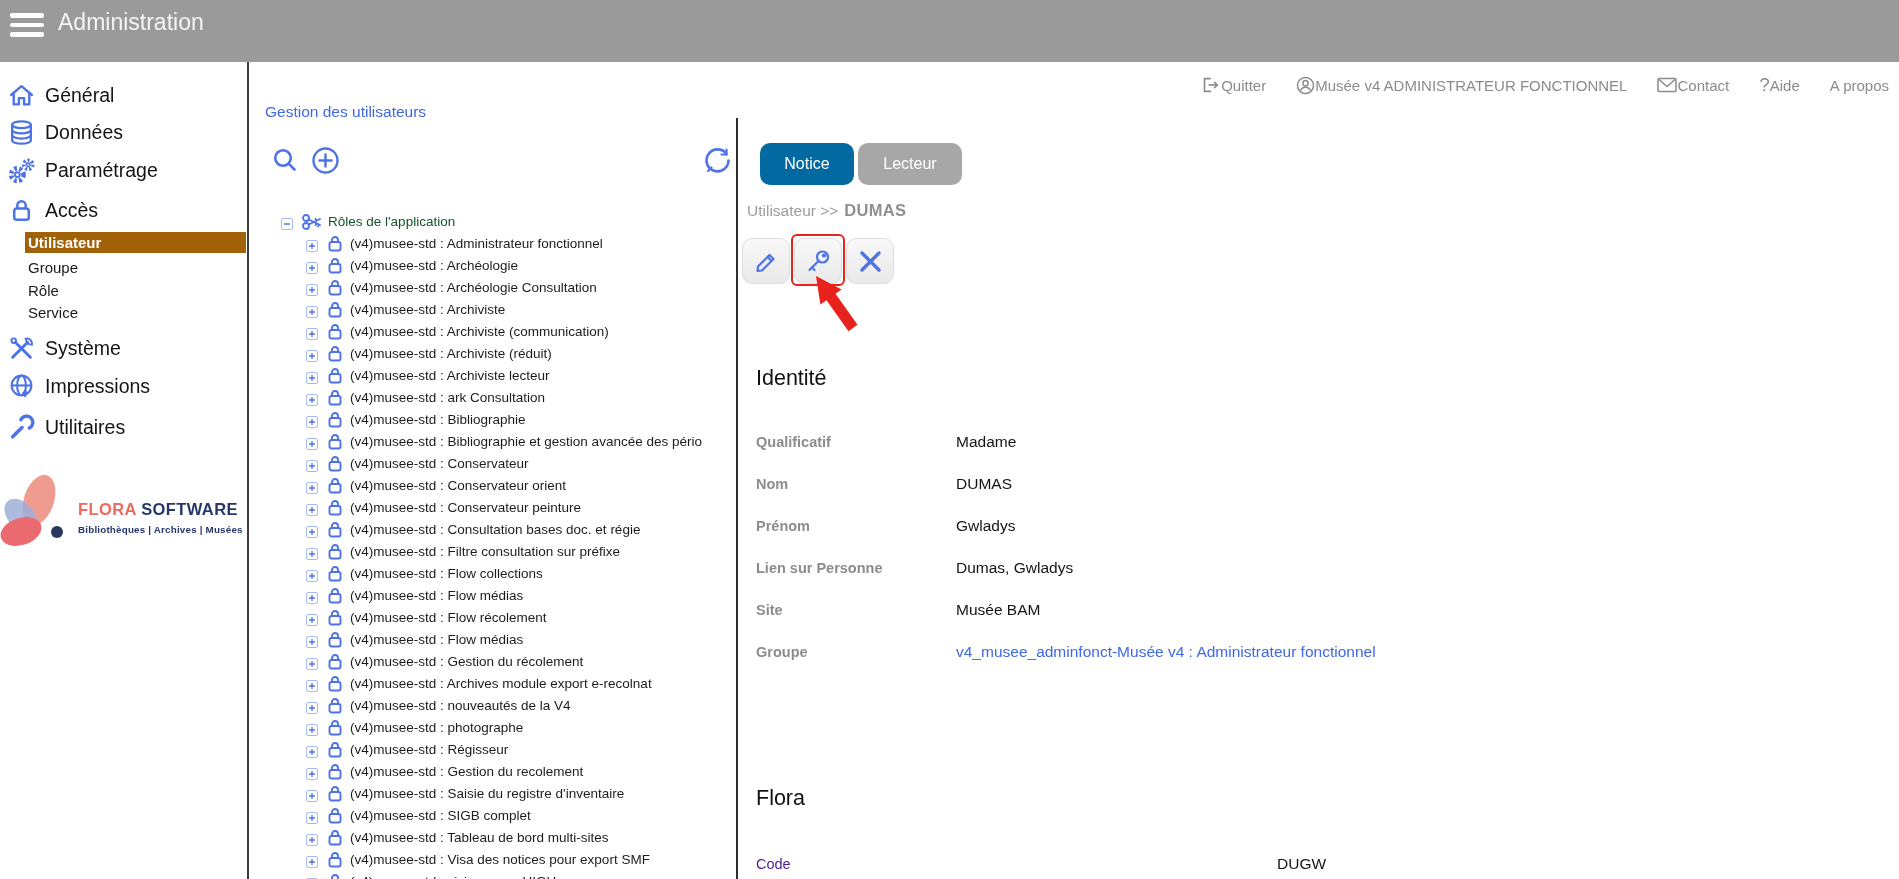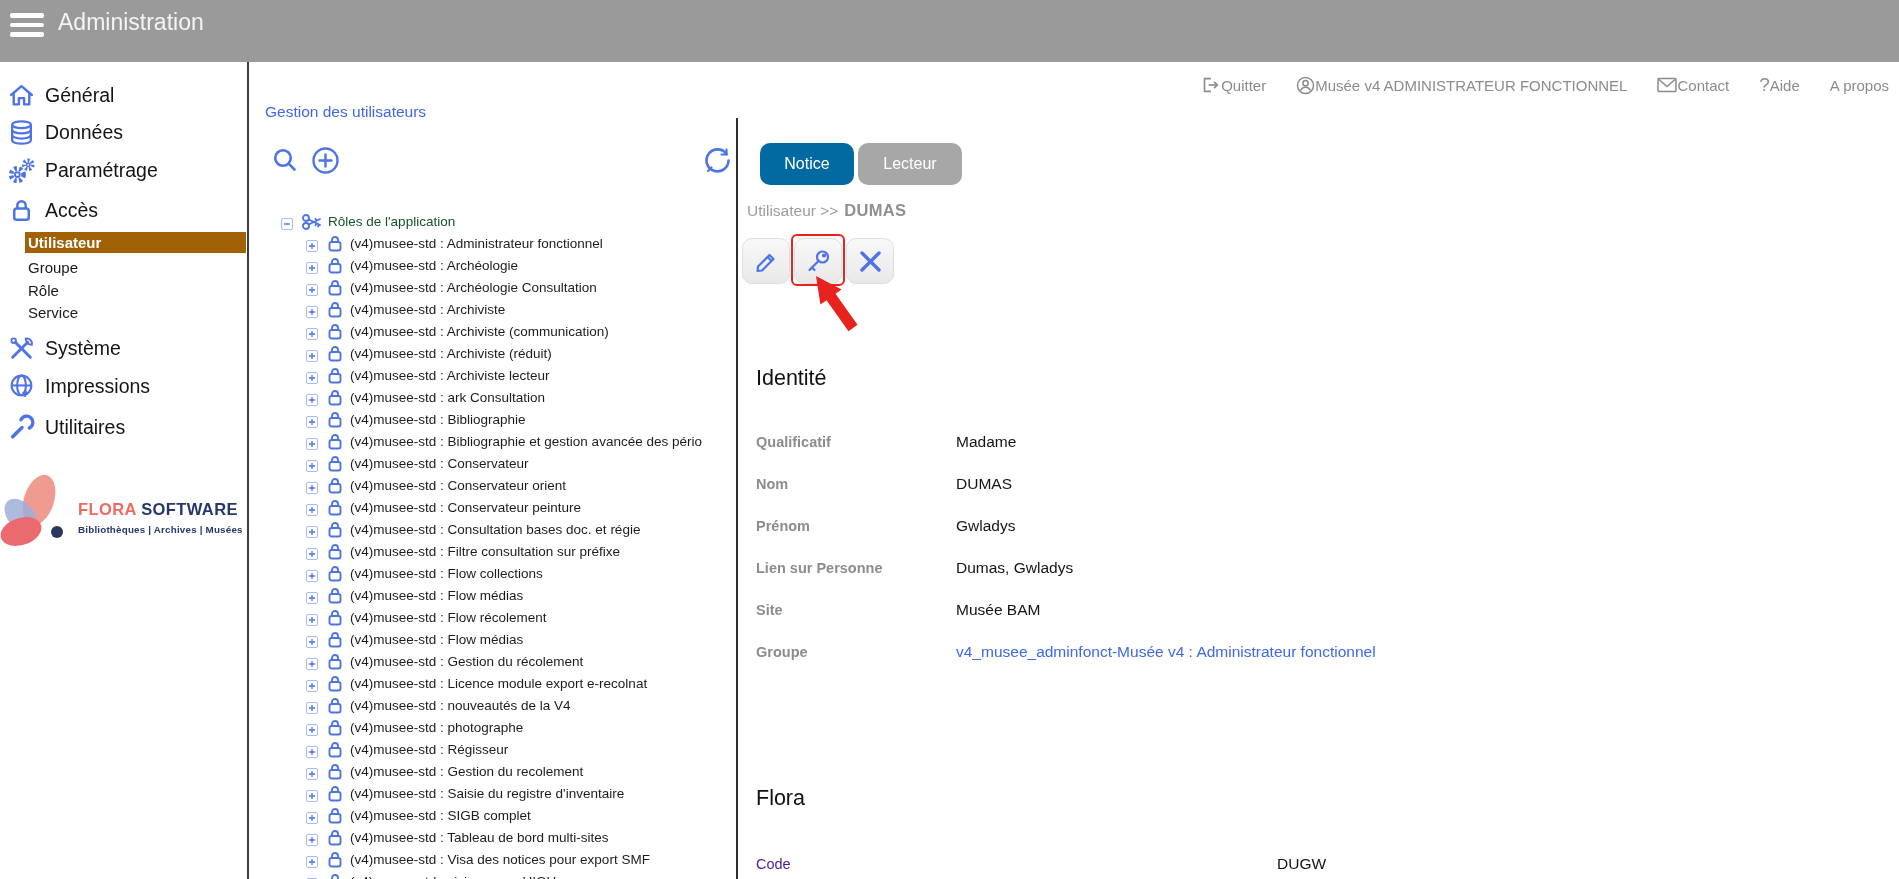--- a/index.html
+++ b/index.html
@@ -563,21 +563,21 @@
             <rect x="0.5" y="0.5" width="11" height="11" rx="1.5"></rect>
             <path d="M3 6 H9 M6 3 V9" stroke="#4d73e6" stroke-width="1.3"></path>
           </svg>
         </span>
         <span class="lock">
           <svg width="14" height="17" viewBox="0 0 14 17" fill="none" stroke="#4d73e6" stroke-width="1.9" stroke-linejoin="round">
             <rect x="1.5" y="7" width="11" height="8.5" rx="2"></rect>
             <path d="M4 7 V5 a3 3 0 0 1 6 0 V7"></path>
           </svg>
         </span>
-        <span class="tree-label">(v4)musee-std : Licence module export e-recolnat</span>
+        <span class="tree-label">(v4)musee-std : Archives module export e-recolnat</span>
       </div>
 
       <div class="tree-row" style="top: 695px;">
         <span class="expand-box">
           <svg width="12" height="12" viewBox="0 0 12 12" fill="#fff" stroke="#a6bdf2">
             <rect x="0.5" y="0.5" width="11" height="11" rx="1.5"></rect>
             <path d="M3 6 H9 M6 3 V9" stroke="#4d73e6" stroke-width="1.3"></path>
           </svg>
         </span>
         <span class="lock">

